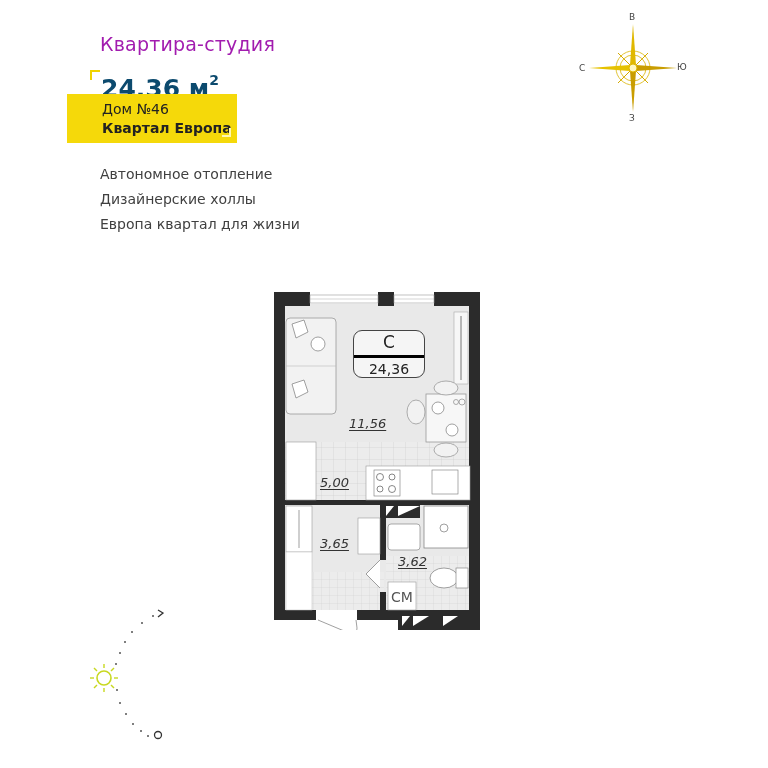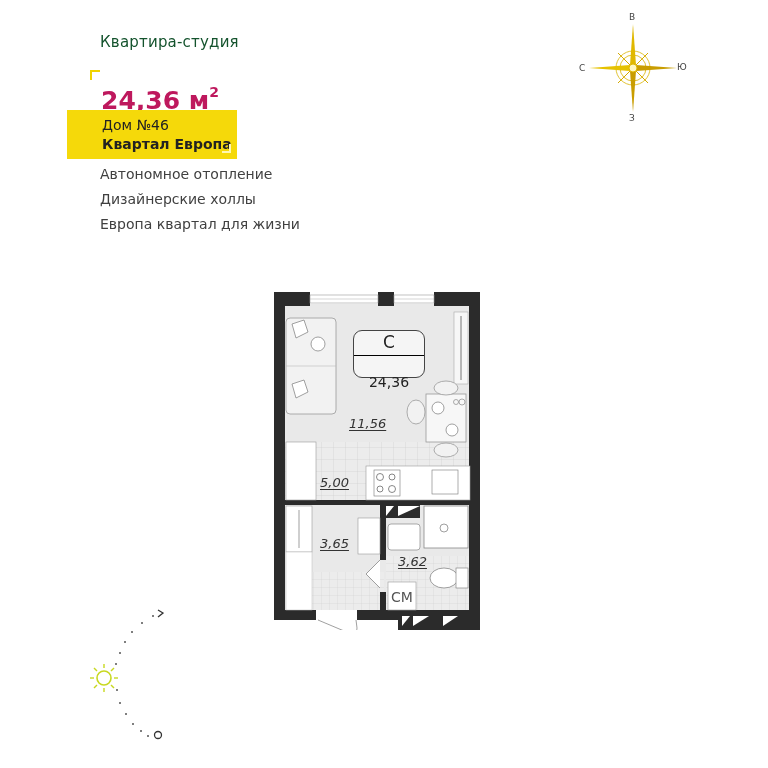--- a/index.html
+++ b/index.html
@@ -1,37 +1,37 @@
 <!DOCTYPE html>
 <html><head>
 <meta charset="utf-8">
 <style>
   html, body { margin:0; padding:0; background:#ffffff; }
   body { width:768px; height:768px; position:relative; overflow:hidden;
          font-family:"DejaVu Sans", "Liberation Sans", sans-serif; color:#3a3a3a; }
   .abs { position:absolute; }
-  .title { left:100px; top:33px; font-size:15px; color:#14532d; letter-spacing:0.2px; }
-  .area { left:101px; top:74px; font-size:25px; font-weight:bold; color:#be185d;margin-top:12px; }
+  .title { left:100px; top:33px; font-size:19px; color:#a21caf; letter-spacing:0.2px; }
+  .area { left:101px; top:74px; font-size:25px; font-weight:bold; color:#0c4a6e; }
   .area sup { font-size:14px; position:relative; top:-3px; font-weight:bold; }
   .corner-tl { left:90px; top:70px; width:8px; height:8px; border-left:2px solid #f0d300; border-top:2px solid #f0d300; }
-  .badge { left:67px; top:110px; width:170px; height:49px; background:#f5d90a; }
+  .badge { left:67px; top:94px; width:170px; height:49px; background:#f5d90a; }
   .badge .l1 { position:absolute; left:35px; top:7px; font-size:14px; color:#222; }
   .badge .l2 { position:absolute; left:35px; top:26px; font-size:14px; color:#222;font-weight:bold; }
   .badge .corner-br { position:absolute; right:6px; bottom:6px; width:7px; height:7px;
          border-right:2px solid #fff7b0; border-bottom:2px solid #fff7b0; }
   .feat { left:100px; font-size:14px; color:#404040; }
   .compass { left:580px; top:10px; width:110px; height:115px; }
   .compass .lbl { position:absolute; font-size:9px; color:#444; }
   .plan { left:274px; top:292px; width:206px; height:338px; }
   .room-label { position:absolute; font-size:13px; color:#333; text-decoration:underline; text-underline-offset:2px;font-style:italic; }
   .studio-box { position:absolute; left:353px; top:330px; width:70px; height:46px;
       border:1.5px solid #444; border-radius:9px; background:#f5f5f5; }
   .studio-box .c { position:absolute; left:0; right:0; top:1px; text-align:center; font-size:17px; color:#222; }
   .studio-box .v { position:absolute; left:0; right:0; top:24px; text-align:center; font-size:14px; color:#222;
-      border-top:1px solid #000000; padding-top:18px; }
+      border-top:3px solid #000000; padding-top:3px; }
   .sun-path { left:80px; top:600px; width:100px; height:150px; }
 </style>
 </head>
 <body>
 
 <div class="abs title">Квартира-студия</div>
 <div class="abs corner-tl"></div>
 <div class="abs area"><span>24,36 м</span><sup>2</sup></div>
 
 <div class="abs badge">

